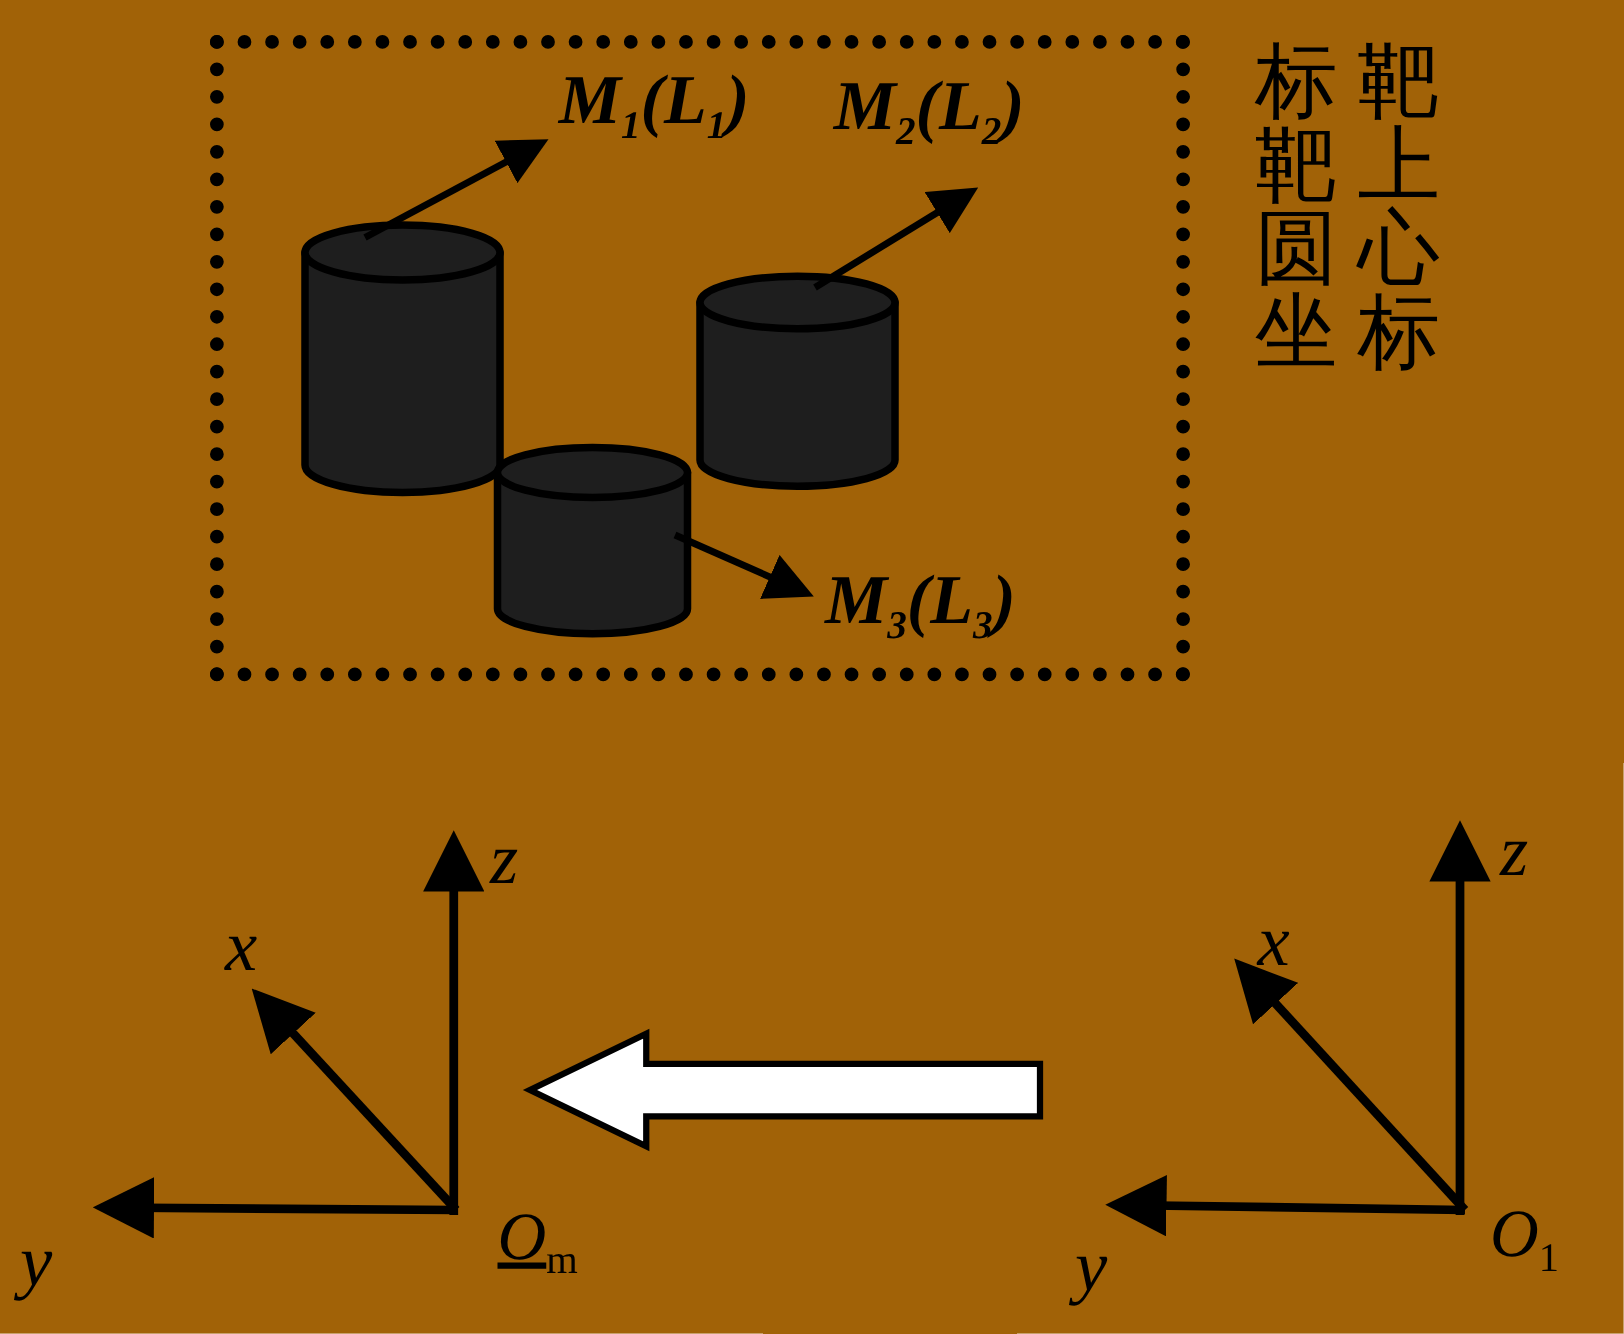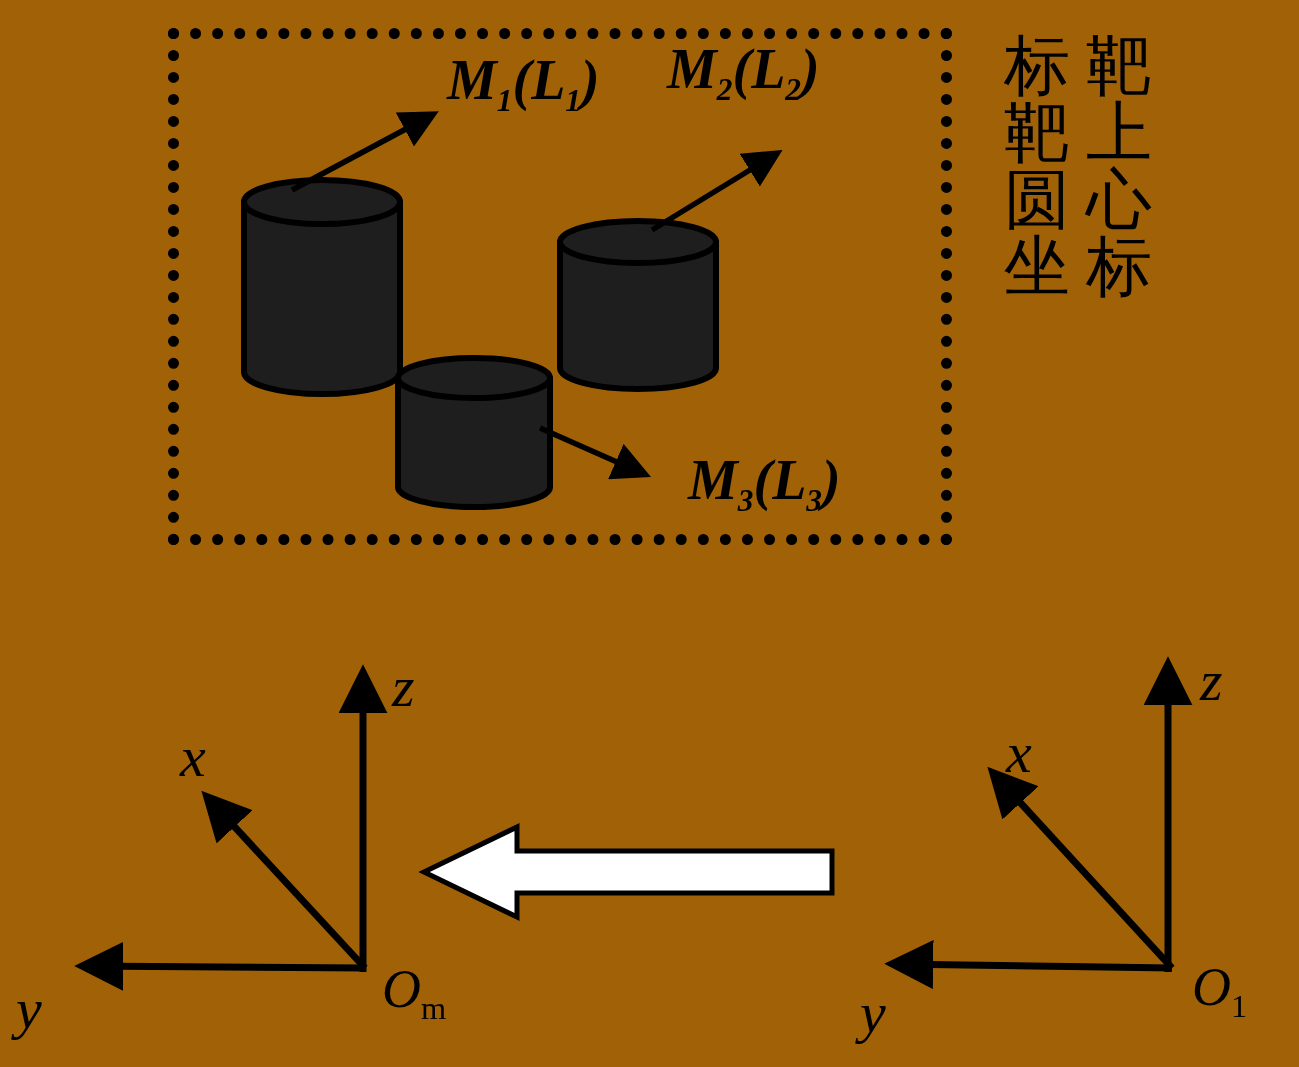--- a/index.html
+++ b/index.html
@@ -104,40 +104,40 @@
 
     <polygon points="832,851 517,851 517,827 424,872 517,917 517,893 832,893" fill="#ffffff" stroke="#000" stroke-width="5" stroke-linejoin="miter"></polygon>
   </svg>
 
   <div class="dotted-box"></div>
 
   <div class="mlabel" style="left:447px; top:52px;">
     <span>M</span><sub>1</sub><span>(</span><span>L</span><sub>1</sub><span>)</span>
   </div>
 
-  <div class="mlabel" style="left:667px; top:41px;">
+  <div class="mlabel" style="left:667px; top:57px;">
     <span>M</span><sub>2</sub><span>(</span><span>L</span><sub>2</sub><span>)</span>
   </div>
 
-  <div class="mlabel" style="left:688px; top:452px;">
+  <div class="mlabel" style="left:660px; top:452px;">
     <span>M</span><sub>3</sub><span>(</span><span>L</span><sub>3</sub><span>)</span>
   </div>
 
   <div class="caption">
     <div class="caption-row">标靶</div>
     <div class="caption-row">靶上</div>
     <div class="caption-row">圆心</div>
     <div class="caption-row">坐标</div>
   </div>
 
 
   <div class="axis-label" style="left:392px; top:658px;">z</div>
   <div class="axis-label" style="left:180px; top:728px;">x</div>
   <div class="axis-label" style="left:16px; top:980px;">y</div>
-  <div class="origin-label" style="left:382px; top:962px;">
+  <div class="origin-label" style="left:398px; top:962px;text-decoration:underline;">
     <span>O</span><sub>m</sub>
   </div>
 
   <div class="axis-label" style="left:1200px; top:652px;">z</div>
   <div class="axis-label" style="left:1006px; top:724px;">x</div>
   <div class="axis-label" style="left:860px; top:984px;">y</div>
   <div class="origin-label" style="left:1192px; top:960px;">
     <span>O</span><sub>1</sub>
   </div>
 

